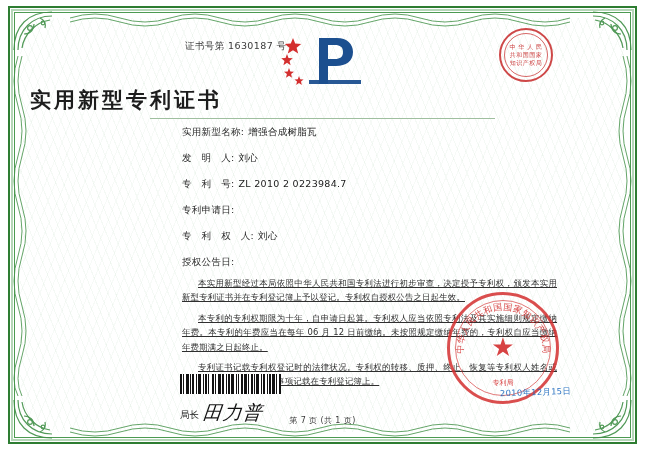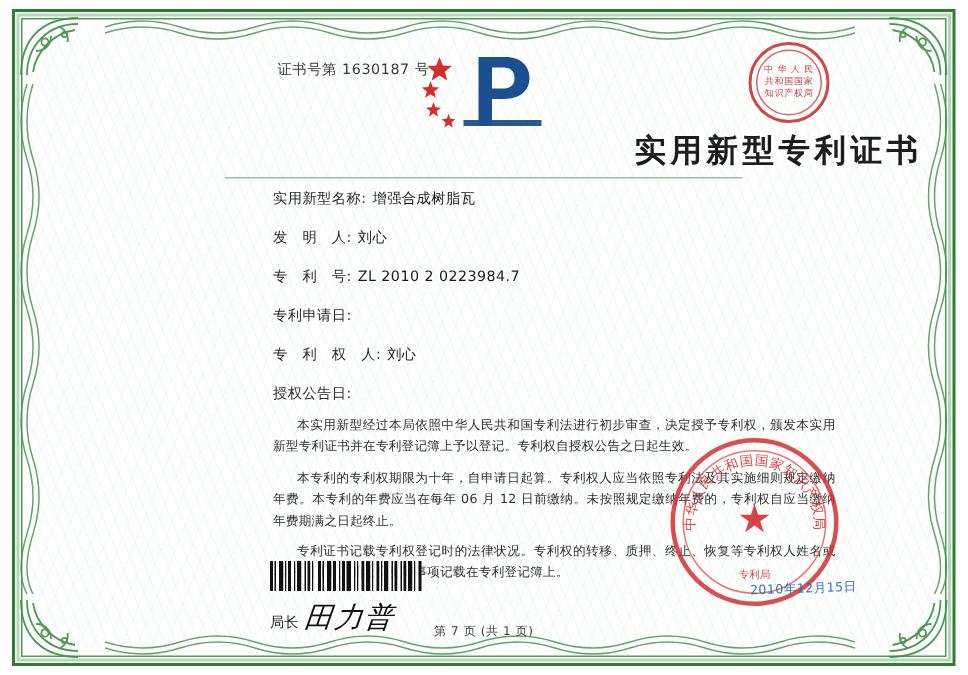--- a/index.html
+++ b/index.html
@@ -129,21 +129,21 @@
     top: 8px;
     width: 96px;
     height: 62px;
   }
 
   .main-title {
     position: absolute;
     left: 0;
     right: 0;
     top: 64px;
-    text-align: right;
+    text-align: left;
     font-family: "DejaVu Sans", sans-serif;
     font-size: 21px;
     font-weight: bold;
     color: #1d1d1d;
     letter-spacing: 3px;
   }
   .title-rule {
     position: absolute;
     left: 120px;
     right: 120px;
@@ -179,20 +179,21 @@
   .body-text {
     position: absolute;
     left: 152px;
     right: 58px;
     top: 254px;
     font-size: 8.4px;
     line-height: 14.4px;
     color: #2f2f2f;
     text-align: justify;
     letter-spacing: .2px;
+    text-decoration: underline;
   }
   .body-text p {
     margin: 0 0 6px 0;
     text-indent: 16px;
   }
 
   
   .barcode {
     position: absolute;
     left: 150px;

